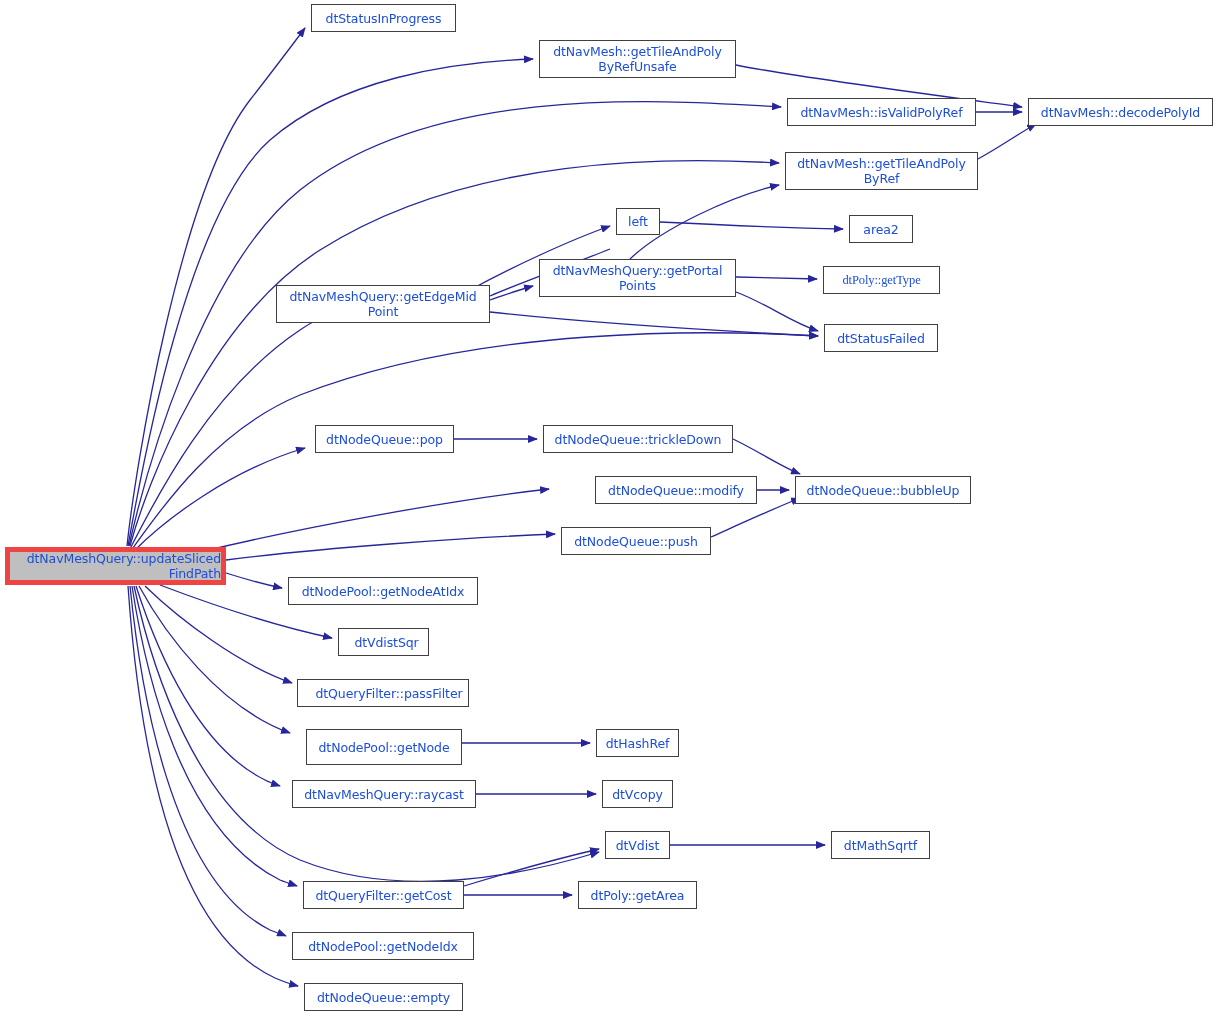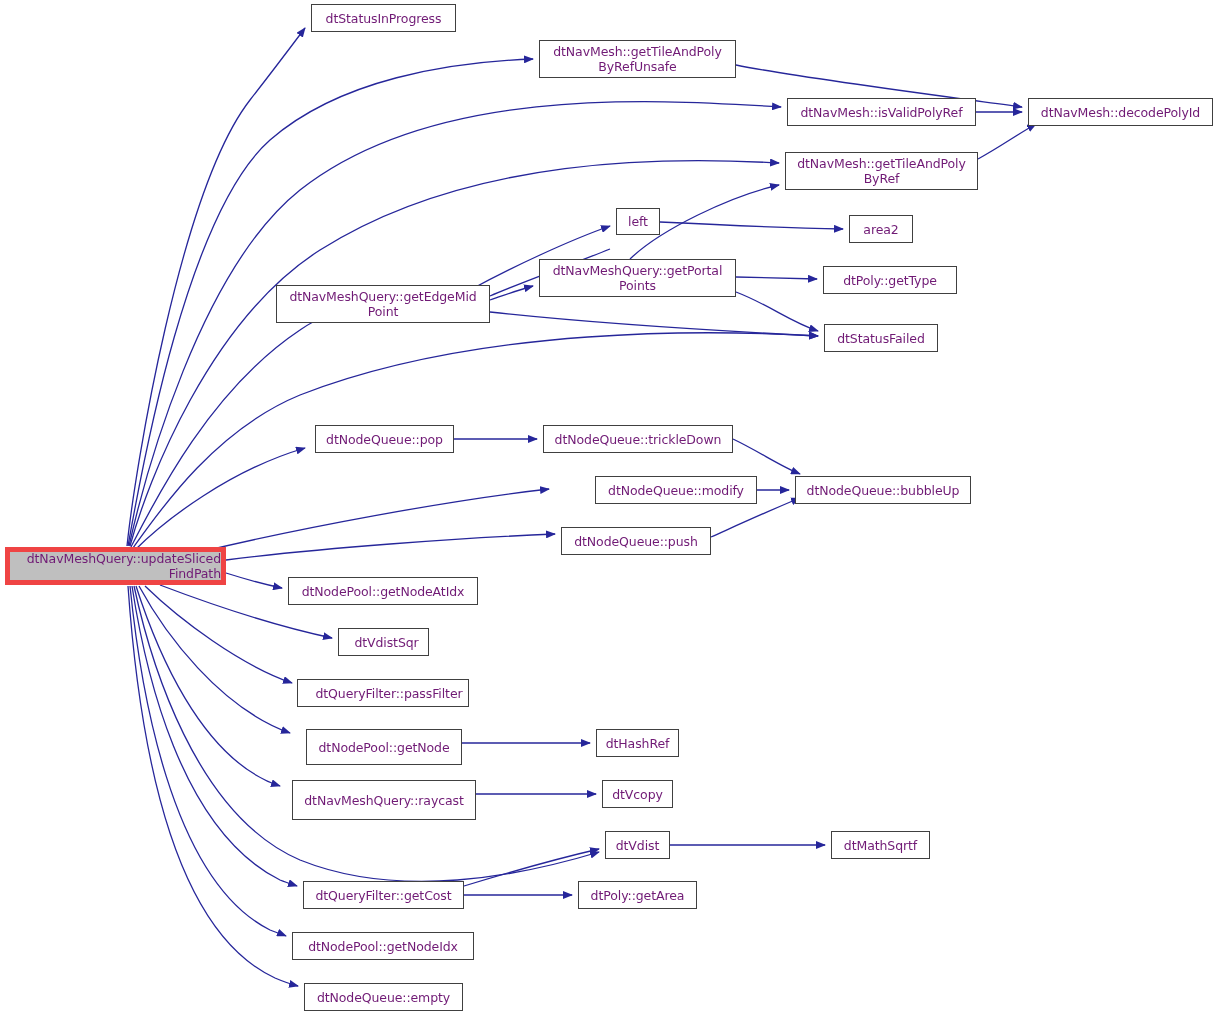--- a/index.html
+++ b/index.html
@@ -20,21 +20,21 @@
   }
   .node{
     position:absolute;
     box-sizing:border-box;
     background:#ffffff;
     border:1px solid #404040;
     display:flex;
     align-items:center;
     justify-content:center;
     text-align:center;
-    color:#701a75;
+    color:#1d4ed8;
     font-size:12.5px;
     line-height:15px;
     letter-spacing:-0.1px;
     white-space:pre-line;
     z-index:2;
   }
   .node.highlight{
     background:#bfbfbf;
     border:5px solid #ef4444;
     text-align:right;
@@ -98,35 +98,35 @@
       <div class="node" style="left: 539px; top: 40px; width: 197px; height: 38px;"><span>dtNavMesh::getTileAndPoly
 ByRefUnsafe</span></div>
       <div class="node" style="left: 787px; top: 98px; width: 189px; height: 28px;"><span>dtNavMesh::isValidPolyRef</span></div>
       <div class="node" style="left: 1028px; top: 98px; width: 185px; height: 28px;"><span>dtNavMesh::decodePolyId</span></div>
       <div class="node" style="left: 785px; top: 152px; width: 193px; height: 38px;"><span>dtNavMesh::getTileAndPoly
 ByRef</span></div>
       <div class="node" style="left: 616px; top: 208px; width: 44px; height: 27px;"><span>left</span></div>
       <div class="node" style="left: 849px; top: 215px; width: 64px; height: 28px;"><span>area2</span></div>
       <div class="node" style="left: 539px; top: 259px; width: 197px; height: 38px;"><span>dtNavMeshQuery::getPortal
 Points</span></div>
-      <div class="node" style="left: 823px; top: 266px; width: 134px; height: 28px;"><span>dtPoly::getType</span></div>
+      <div class="node" style="left: 823px; top: 266px; width: 117px; height: 28px; font-family: Liberation Serif, serif;"><span>dtPoly::getType</span></div>
       <div class="node" style="left: 276px; top: 285px; width: 214px; height: 38px;"><span>dtNavMeshQuery::getEdgeMid
 Point</span></div>
       <div class="node" style="left: 824px; top: 324px; width: 114px; height: 28px;"><span>dtStatusFailed</span></div>
       <div class="node" style="left: 315px; top: 425px; width: 139px; height: 28px;"><span>dtNodeQueue::pop</span></div>
       <div class="node" style="left: 543px; top: 425px; width: 190px; height: 28px;"><span>dtNodeQueue::trickleDown</span></div>
       <div class="node" style="left: 555px; top: 476px; width: 162px; height: 28px; margin-left: 40px;"><span>dtNodeQueue::modify</span></div>
       <div class="node" style="left: 795px; top: 476px; width: 176px; height: 28px;"><span>dtNodeQueue::bubbleUp</span></div>
       <div class="node" style="left: 561px; top: 527px; width: 150px; height: 28px;"><span>dtNodeQueue::push</span></div>
       <div class="node" style="left: 288px; top: 577px; width: 190px; height: 28px;"><span>dtNodePool::getNodeAtIdx</span></div>
       <div class="node" style="left: 338px; top: 628px; width: 91px; height: 28px; padding-left: 6px;"><span>dtVdistSqr</span></div>
       <div class="node" style="left: 297px; top: 679px; width: 172px; height: 28px; padding-left: 12px;"><span>dtQueryFilter::passFilter</span></div>
       <div class="node" style="left: 306px; top: 729px; width: 156px; height: 36px;"><span>dtNodePool::getNode</span></div>
       <div class="node" style="left: 596px; top: 729px; width: 83px; height: 28px;"><span>dtHashRef</span></div>
-      <div class="node" style="left: 292px; top: 780px; width: 184px; height: 40px;"><span>dtNavMeshQuery::raycast</span></div>
+      <div class="node" style="left: 292px; top: 780px; width: 184px; height: 28px;"><span>dtNavMeshQuery::raycast</span></div>
       <div class="node" style="left: 602px; top: 780px; width: 71px; height: 28px;"><span>dtVcopy</span></div>
       <div class="node" style="left: 605px; top: 831px; width: 65px; height: 28px;"><span>dtVdist</span></div>
       <div class="node" style="left: 831px; top: 831px; width: 99px; height: 28px;"><span>dtMathSqrtf</span></div>
       <div class="node" style="left: 303px; top: 881px; width: 161px; height: 28px;"><span>dtQueryFilter::getCost</span></div>
       <div class="node" style="left: 578px; top: 881px; width: 119px; height: 28px;"><span>dtPoly::getArea</span></div>
       <div class="node" style="left: 292px; top: 932px; width: 182px; height: 28px;"><span>dtNodePool::getNodeIdx</span></div>
       <div class="node" style="left: 304px; top: 983px; width: 159px; height: 28px;"><span>dtNodeQueue::empty</span></div>
     </div>
 </div>
 

